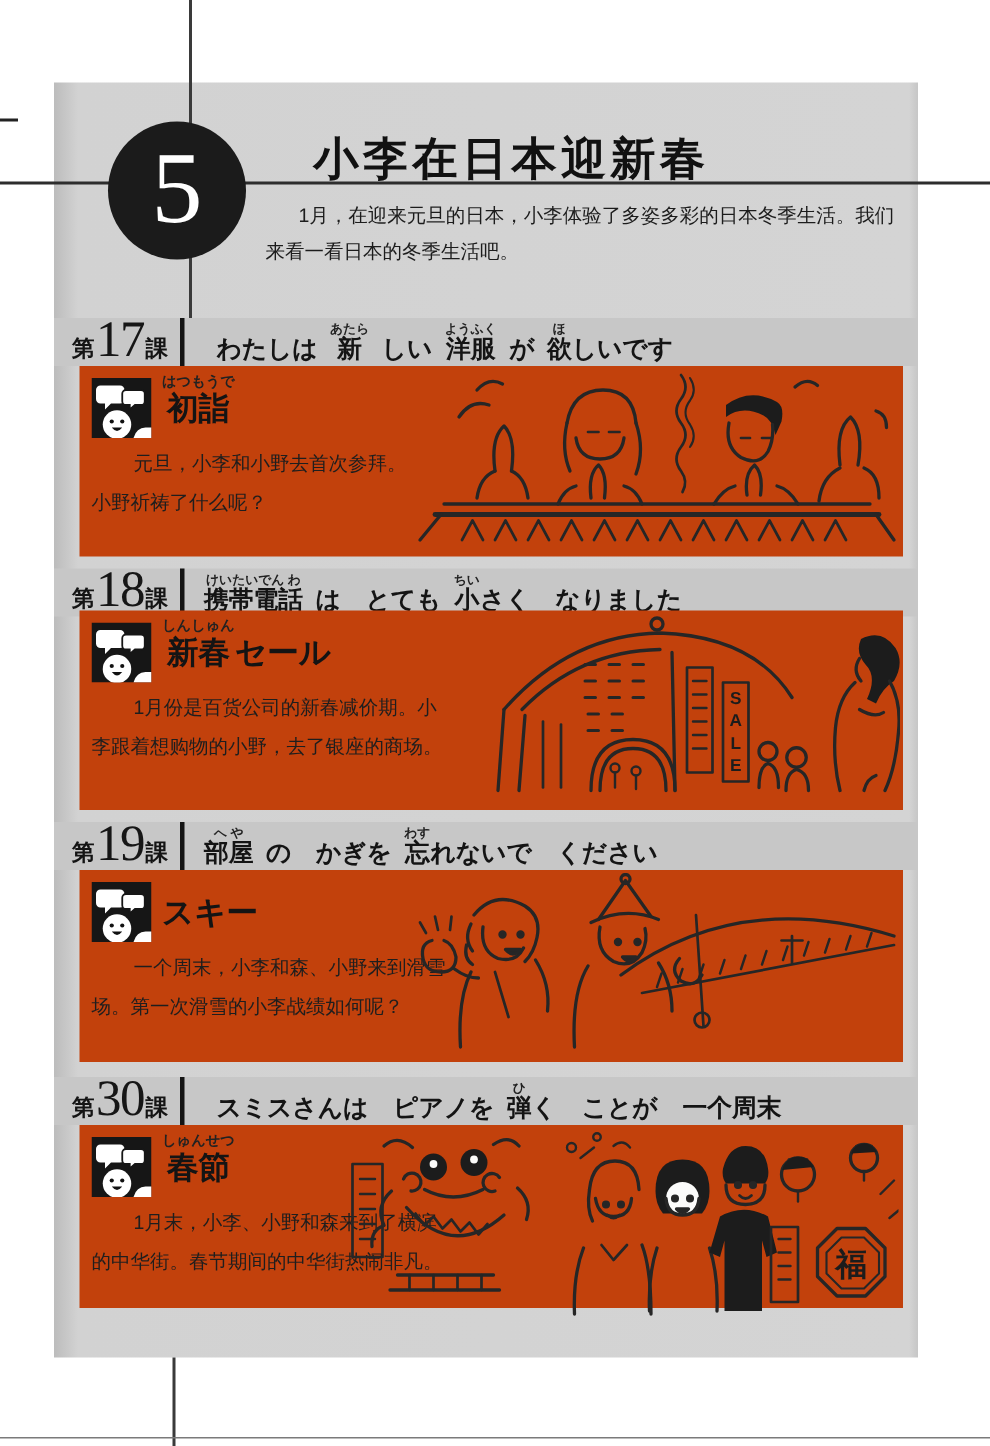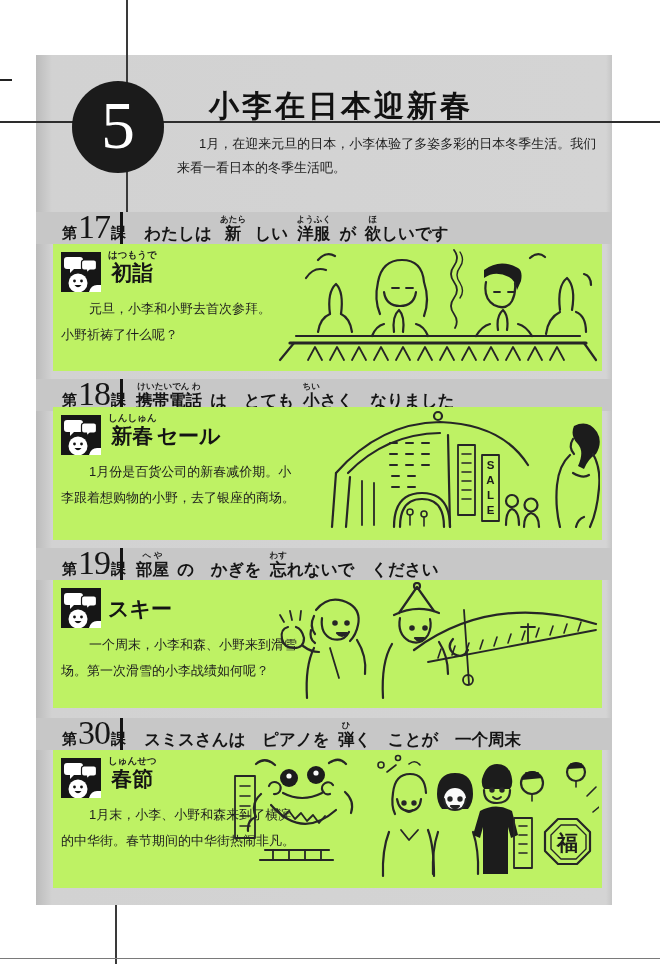--- a/index.html
+++ b/index.html
@@ -20,34 +20,34 @@
                background:#1b1b1b;display:flex;align-items:center;justify-content:center;}
   .unit-circle .n{font-family:"Liberation Serif",serif;font-size:68px;color:#fff;line-height:1;
                   transform:translateY(-2px);}
   .unit-title{position:absolute;left:209px;top:86px;font-size:30px;font-weight:bold;color:#111;
               letter-spacing:3px;white-space:nowrap;}
   .unit-intro{position:absolute;left:177px;top:132px;font-size:13px;line-height:23.5px;color:#1c1c1c;}
   .unit-intro .iline{white-space:nowrap;}
   .unit-intro .ind{padding-left:22px;}
   
   .band{position:absolute;left:36px;width:576px;height:32px;background:#c7c7c7;line-height:30px;}
-  .band .lnum-group{margin-left:26px;white-space:nowrap;}
+  .band .lnum-group{margin-left:12px;white-space:nowrap;}
   .band .kanji-sm{font-size:15px;font-weight:bold;color:#141414;}
   .band .num{font-family:"Liberation Serif",serif;font-size:34px;color:#161616;letter-spacing:-1px;
              padding:0 1px;}
   .band .divider{position:absolute;left:84px;top:0;bottom:0;width:2.5px;background:#141414;}
   .band .sentence{position:absolute;left:100px;bottom:2px;white-space:nowrap;font-weight:bold;
                   font-size:16.5px;color:#141414;}
   
   .seg{display:inline-flex;flex-direction:column;align-items:center;justify-content:flex-end;
        vertical-align:bottom;}
   .seg .rt{font-size:8.5px;line-height:10px;height:10px;font-weight:bold;color:#222;letter-spacing:0;text-align:right;}
   .seg .base{line-height:1.12;text-align:center;}
   
-  .card{position:absolute;left:53px;width:549px;background:#bef264;text-decoration:underline;}
+  .card{position:absolute;left:53px;width:549px;background:#c2410c;text-decoration:underline;}
   .chara{position:absolute;left:8px;top:8px;width:40px;height:40px;}
   .topic{position:absolute;left:55px;top:5px;white-space:nowrap;font-weight:bold;font-size:21px;color:#141414;}
   .topic .seg .rt{font-size:9.5px;height:12px;line-height:12px;}
   .desc{position:absolute;left:8px;top:52px;font-size:13px;line-height:25.5px;color:#1e1e1e;}
   .desc .dline{white-space:nowrap;}
   .desc .ind{padding-left:28px;}
   .illus{position:absolute;}
   .sketch{stroke:#262626;stroke-width:2.2;fill:none;stroke-linecap:round;stroke-linejoin:round;}
 </style>
 </head>
@@ -316,21 +316,21 @@
           <span class="rt"></span>
           <span class="base">スミスさんは　ピアノを　</span>
         </span><span class="seg">
           <span class="rt">ひ</span>
           <span class="base">弾</span>
         </span><span class="seg">
           <span class="rt"></span>
           <span class="base">く　ことが　一个周末</span>
         </span></span>
   </div>
-  <div class="card" style="top:750px;height:138px">
+  <div class="card" style="top:750px;height:122px">
     <div class="chara">
       <svg viewBox="0 0 40 40" width="40" height="40">
         <rect width="40" height="40" fill="#161616"></rect>
         <path d="M6 5 h13 a3 3 0 0 1 3 3 v6 a3 3 0 0 1 -3 3 h-6 l-4 4 v-4 h-3 a3 3 0 0 1 -3 -3 v-6 a3 3 0 0 1 3 -3 z" fill="#fff"></path>
         <path d="M23 8 h10 a2.5 2.5 0 0 1 2.5 2.5 v5 a2.5 2.5 0 0 1 -2.5 2.5 h-4 l-3.5 3 v-3 h-2.5 a2.5 2.5 0 0 1 -2.5 -2.5 v-5 a2.5 2.5 0 0 1 2.5 -2.5 z" fill="#fff" stroke="#161616" stroke-width="1.2"></path>
         <circle cx="17" cy="31" r="9.5" fill="#fff"></circle>
         <circle cx="13.5" cy="29" r="1.4" fill="#111"></circle>
           <circle cx="20.5" cy="29" r="1.4" fill="#111"></circle>
         <path d="M13.5 33 q3.5 4.5 7 0 z" fill="#111"></path>
         <path d="M28 40 q2 -7 8 -7 l4 0 l0 7 z" fill="#fff"></path>

